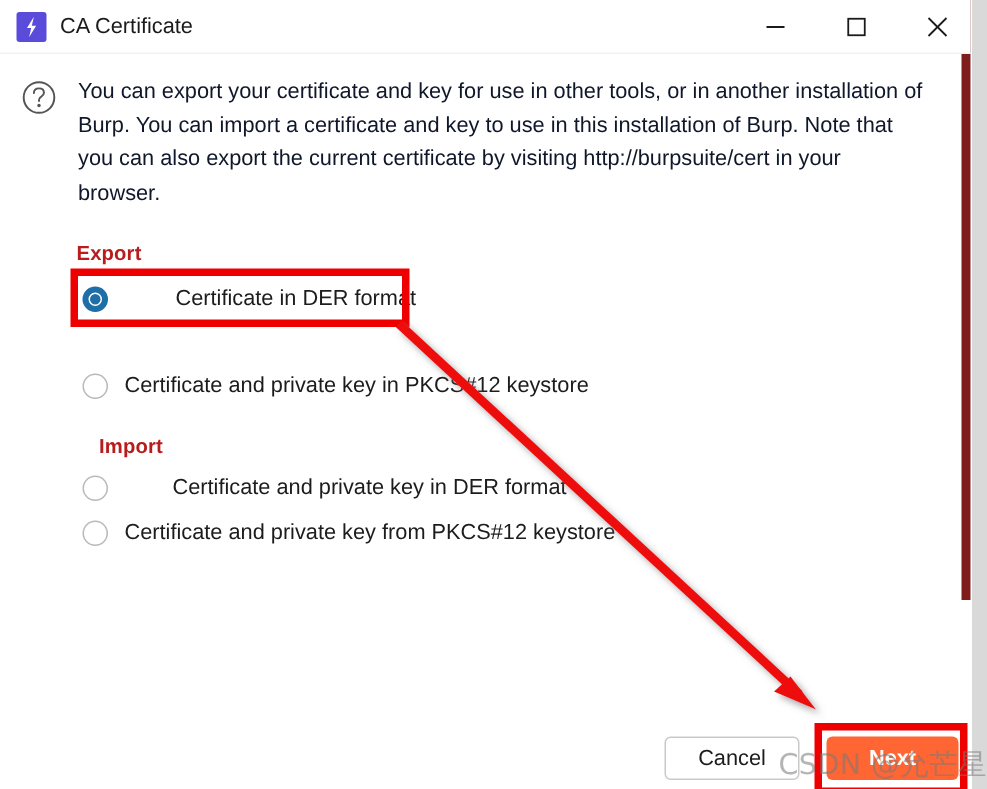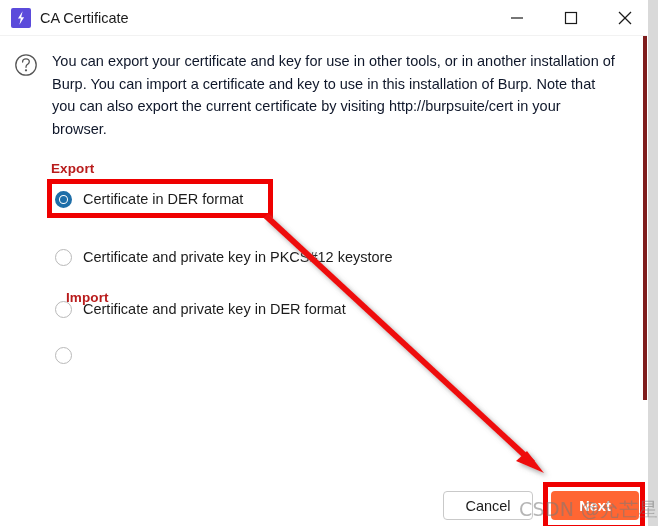--- a/index.html
+++ b/index.html
@@ -17,21 +17,21 @@
   }
 
   
   #window {
     position: absolute;
     left: 0;
     top: 0;
     width: 647px;
     height: 400px;
     background: #ffffff;
-    border-right: 4px solid #7f1d1d;
+    border-right: 6px solid #7f1d1d;
     box-sizing: border-box;
   }
   #outer-gap {
     position: absolute;
     left: 648px;
     top: 0;
     width: 10px;
     height: 526px;
     background: #d9d9d9;
   }
@@ -141,24 +141,24 @@
     margin: -3.5px 0 0 -3.5px;
     border-radius: 50%;
     background: #1e6ea8;
   }
   .radio-label {
     margin-left: 11px;
     font-size: 14.5px;
     color: #1c1c1c;
     white-space: nowrap;
   }
-  #opt-e0 { top: 187px; }
+  #opt-e0 { top: 187px; gap: 34px; }
   #opt-e1 { top: 216px; }
   #opt-e2 { top: 245px; }
-  #opt-i0 { top: 297px; }
+  #opt-i0 { top: 313px; gap: 32px; }
   #opt-i1 { top: 343px; }
 
   
   #btn-cancel {
     position: absolute;
     left: 443px;
     top: 491px;
     width: 90px;
     height: 29px;
     border: 1px solid #c9c9c9;
@@ -297,20 +297,21 @@
 
   <div class="section-head" id="import-head">Import</div>
 
   <div class="radio-row" id="opt-i0">
     <span class="radio"></span>
     <span class="radio-label">Certificate and private key in DER format</span>
   </div>
 
   <div class="radio-row" id="opt-i1">
     <span class="radio"></span>
+    <span class="radio-label">Certificate and private key from PKCS#12 keystore</span>
   </div>
 
   <div id="btn-cancel">Cancel</div>
   <div id="btn-next">Next</div>
 
 </div>
 
 <div id="annotations">
 
   <div class="hl-box" id="hl-export"></div>

